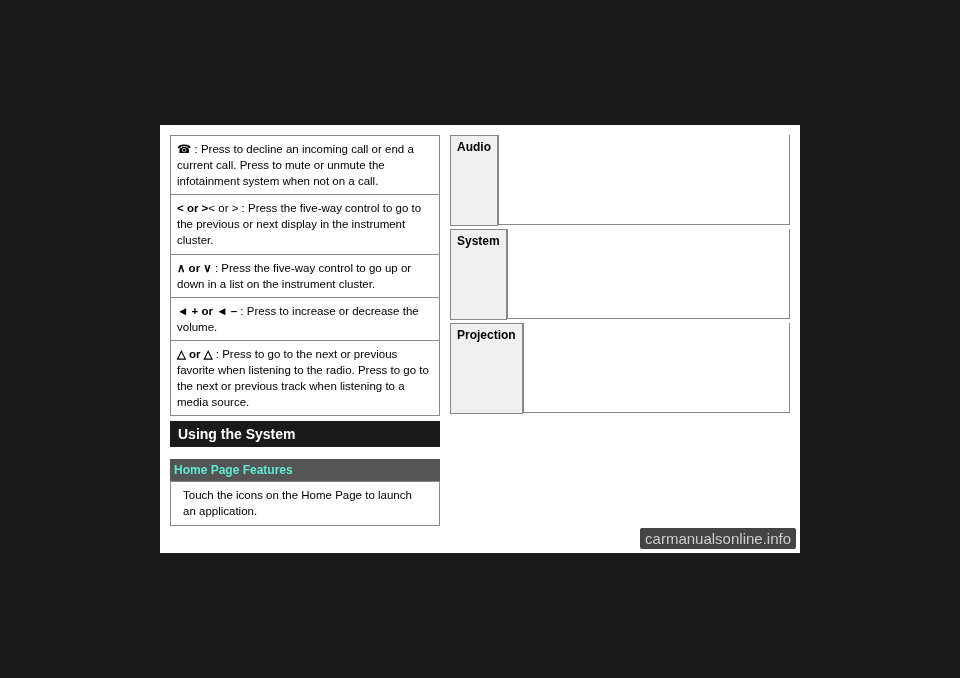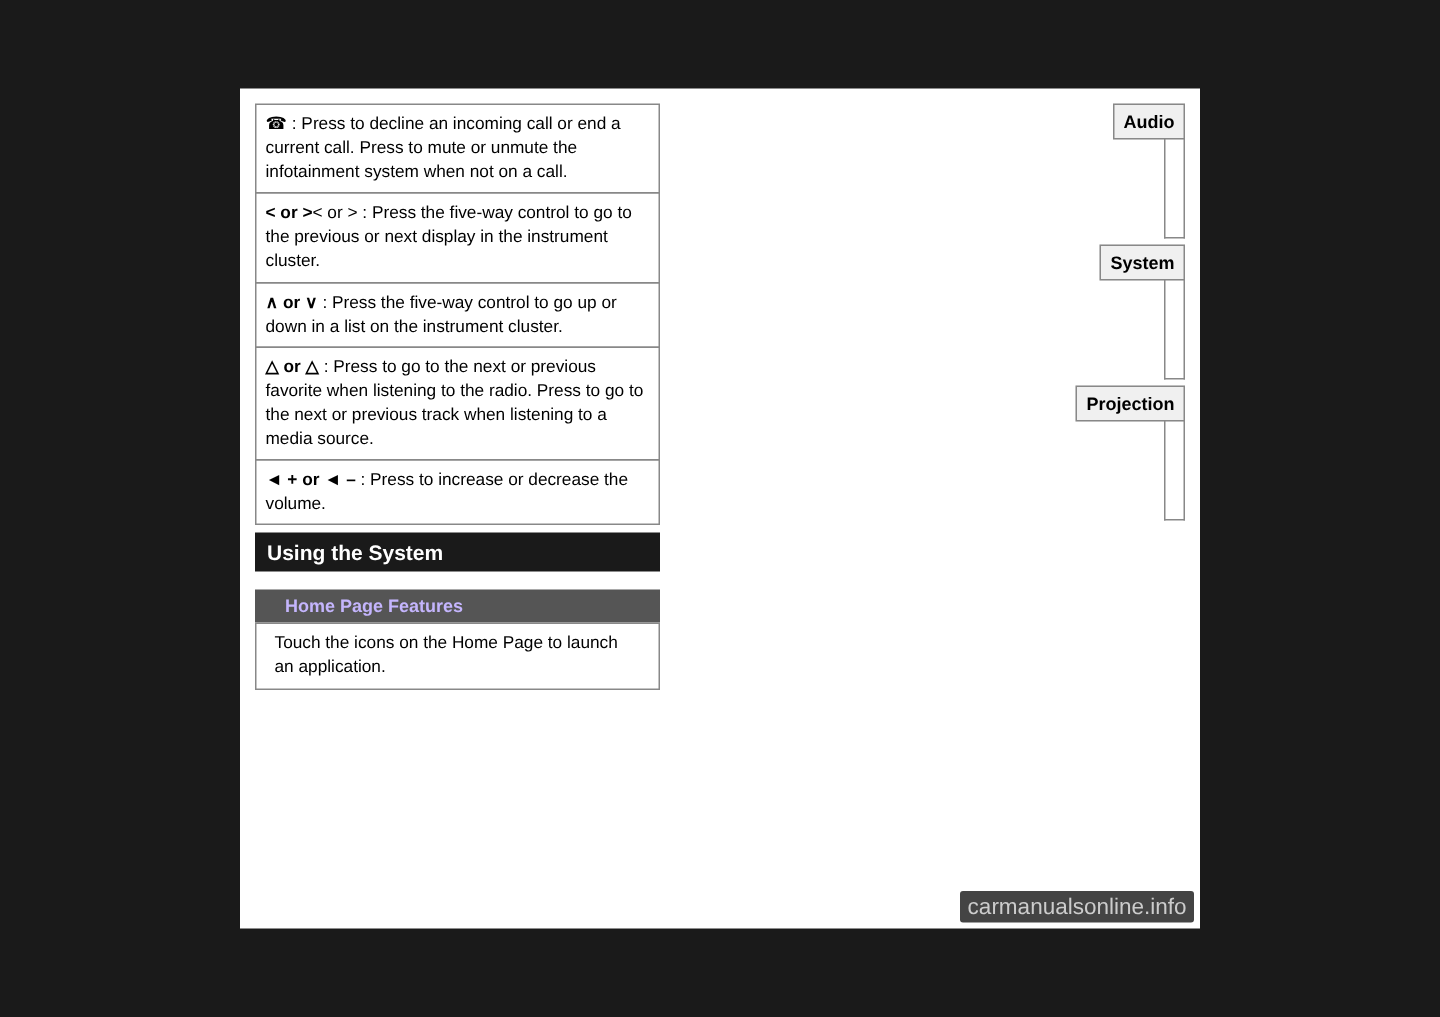--- a/index.html
+++ b/index.html
@@ -9,21 +9,21 @@
       height: 678px;
       font-family: Arial, Helvetica, sans-serif;
       display: flex;
       align-items: center;
       justify-content: center;
       overflow: hidden;
     }
     .page-container {
       background: #ffffff;
       width: 640px;
-      height: 560px;
+      height: 428px;
       display: flex;
       flex-direction: row;
       padding: 10px;
       gap: 10px;
       position: relative;
     }
     .left-column {
       width: 270px;
       flex-shrink: 0;
       display: flex;
@@ -47,24 +47,24 @@
       background: #1a1a1a;
       color: #ffffff;
       font-size: 14px;
       font-weight: bold;
       padding: 5px 8px;
       margin-top: 6px;
       margin-bottom: 12px;
     }
     .sub-heading {
       background: #555555;
-      color: #c4b5fd;
+      color: #5eead4;
       font-size: 12px;
       font-weight: bold;
-      padding: 4px 20px;
+      padding: 4px 4px;
       margin-bottom: 0;
     }
     .body-text {
       border: 1px solid #888;
       padding: 5px 12px;
       font-size: 11.5px;
       line-height: 1.4;
       margin-top: 0;
     }
     .right-section-title {
@@ -78,23 +78,22 @@
     .right-content-block {
       border: 1px solid #888;
       border-top: none;
       padding: 5px 6px;
       font-size: 11.5px;
       line-height: 1.4;
       flex-grow: 0;
     }
     .right-section {
       display: flex;
-      flex-direction: column;
+      flex-direction: row;
       margin-bottom: 4px;
-      align-items: flex-end;
     }
     .audio-section {
       min-height: 90px;
     }
     .phone-section {
       min-height: 90px;
     }
     .projection-section {
       min-height: 90px;
     }
@@ -126,25 +125,25 @@
     <div class="text-block">
       <span><strong>&lt; or &gt;</strong><span>&lt; or &gt; : Press the five-way control to go to the previous or next display in the instrument cluster.</span></span>
     </div>
 
     <div class="text-block">
       <span><strong>∧ or ∨</strong><span> : Press the five-way control to go up or down in a list on the instrument cluster.</span></span>
     </div>
 
 
     <div class="text-block">
-      <span><strong>△ or △</strong> : Press to go to the next or previous favorite when listening to the radio. Press to go to the next or previous track when listening to a media source.</span>
+      <span><strong>◄ + or ◄ –</strong> : Press to increase or decrease the volume.</span>
     </div>
 
     <div class="text-block">
-      <span><strong>◄ + or ◄ –</strong> : Press to increase or decrease the volume.</span>
+      <span><strong>△ or △</strong> : Press to go to the next or previous favorite when listening to the radio. Press to go to the next or previous track when listening to a media source.</span>
     </div>
 
     <div class="section-heading">
       <span>Using the System</span>
     </div>
 
     <div class="sub-heading">
       <span>Home Page Features</span>
     </div>
 

